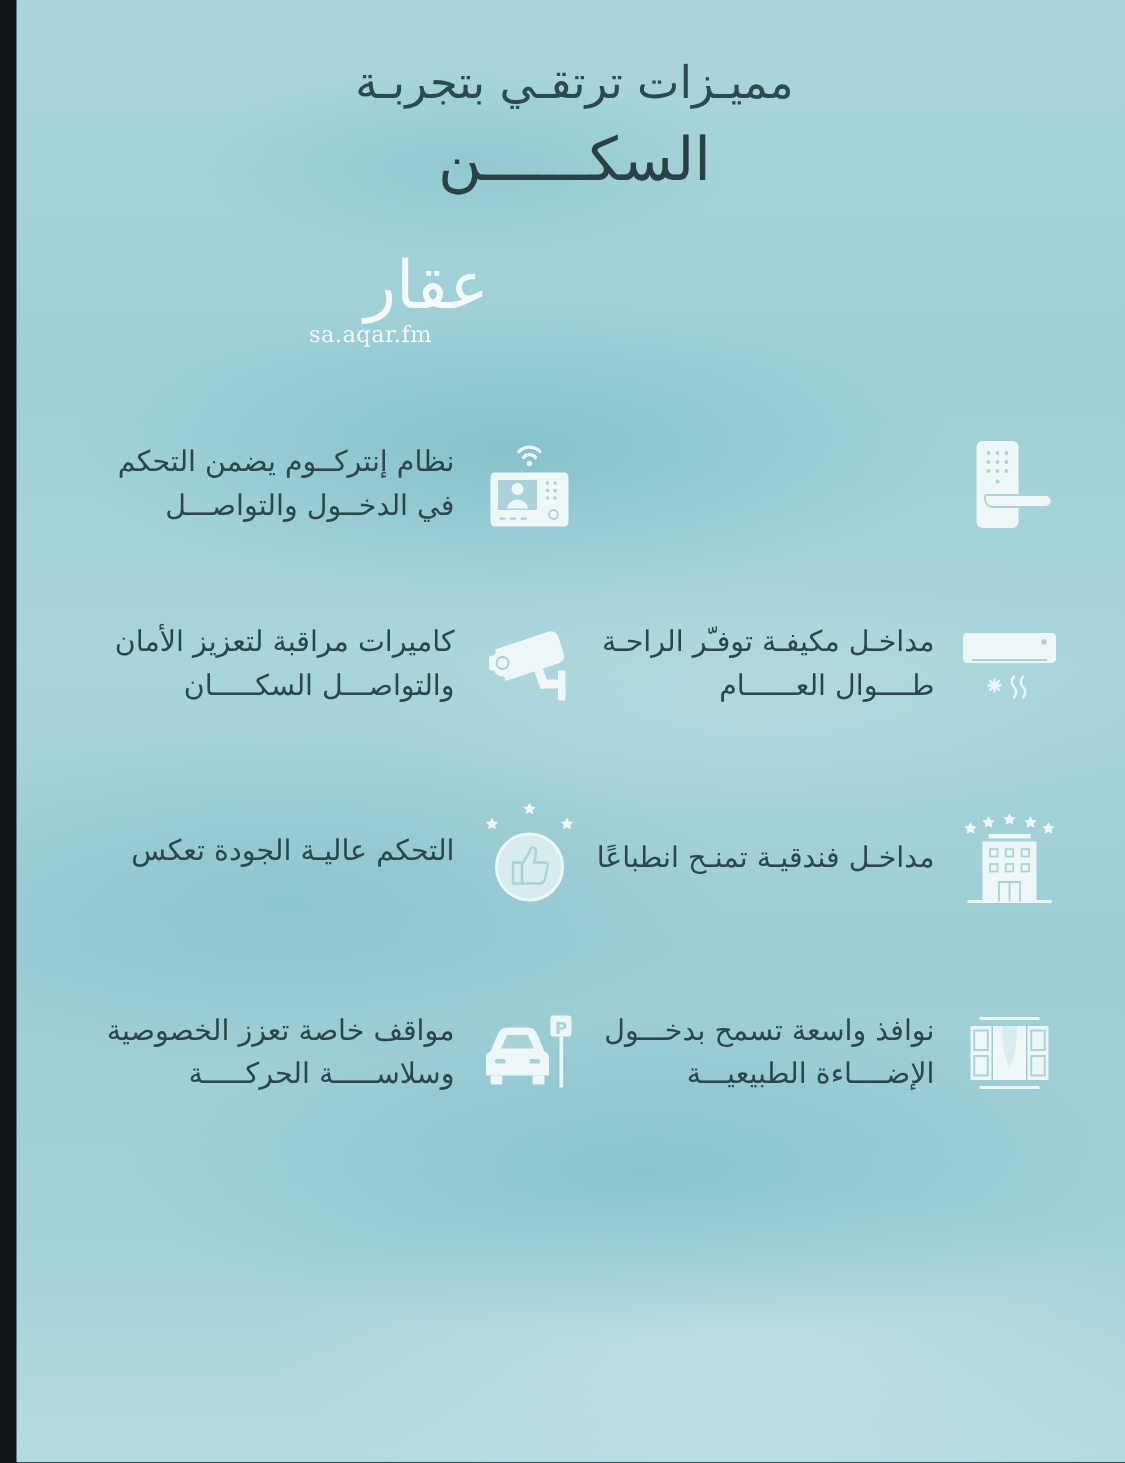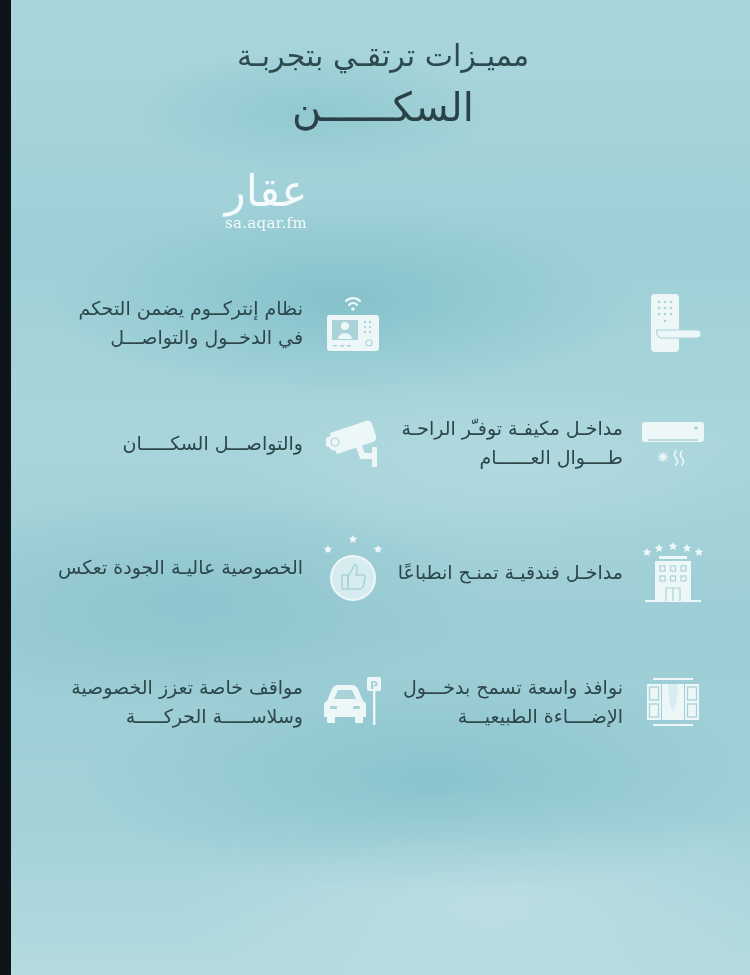--- a/index.html
+++ b/index.html
@@ -23,21 +23,21 @@
   }
   .title-1 {
     position: absolute; top: 38px; left: 0; right: 0; text-align: center;
     font-size: 30px; color: #2d4a4e; direction: rtl;
   }
   .title-2 {
     position: absolute; top: 84px; left: 0; right: 0; text-align: center;
     font-size: 40px; font-weight: normal; color: #2a4145; direction: rtl; letter-spacing: 2px;
   }
   .logo {
-    position: absolute; left: 195px; top: 168px; width: 120px; text-align: center;
+    position: absolute; left: 195px; top: 168px; width: 120px; 
     color: rgba(255,255,255,0.88);
   }
   .logo-ar { font-size: 44px; line-height: 46px; direction: rtl; }
   .logo-url { font-family: "DejaVu Serif", serif; font-size: 15px; margin-top: 0px; letter-spacing: 0.3px; }
   .feature {
     position: absolute; width: 330px; height: 90px;
     display: flex; flex-direction: row-reverse; align-items: center;
   }
   .feature .icon {
     width: 72px; height: 72px; flex: 0 0 72px;
@@ -143,20 +143,21 @@
           <ellipse cx="13" cy="27" rx="7" ry="9"></ellipse>
           <rect x="4" y="22" width="6" height="10" rx="2"></rect>
           <rect x="36" y="30" width="6" height="14" rx="1" transform="rotate(-20 39 37)"></rect>
           <rect x="38" y="38" width="12" height="6" rx="1"></rect>
           <rect x="50" y="32" width="5" height="20" rx="1"></rect>
         </g>
         <circle cx="13" cy="27" r="4" fill="none" stroke="#a9d3d8" stroke-width="1.2"></circle>
       </svg>
     </div>
     <div class="text">
+      <span>كاميرات مراقبة لتعزيز الأمان</span>
       <span>والتواصـــل السكـــــان</span>
     </div>
   </div>
 
   <div class="feature" style="left:368px; top:527px;">
     <div class="icon">
       <svg width="64" height="64" viewBox="0 0 64 64">
         <g fill="#eef7f8">
           <path d="M6 8 l1.3 2.6 2.9 .4 -2.1 2 .5 2.9 -2.6 -1.4 -2.6 1.4 .5 -2.9 -2.1 -2 2.9 -.4z"></path>
           <path d="M18 4 l1.3 2.6 2.9 .4 -2.1 2 .5 2.9 -2.6 -1.4 -2.6 1.4 .5 -2.9 -2.1 -2 2.9 -.4z"></path>
@@ -192,21 +193,21 @@
           <path d="M60 14 l1.3 2.6 2.9 .4 -2.1 2 .5 2.9 -2.6 -1.4 -2.6 1.4 .5 -2.9 -2.1 -2 2.9 -.4z"></path>
         </g>
         <circle cx="35" cy="47" r="22" fill="#d6ecef" stroke="#eef7f8" stroke-width="2"></circle>
         <g fill="none" stroke="#a9d3d8" stroke-width="1.6" stroke-linejoin="round">
           <rect x="24" y="44" width="6" height="14"></rect>
           <path d="M30 45 l5 -8 q1 -4 3 -3 q2 1 1 6 l-1 4 h7 q3 0 2 3 l-2 9 q-1 2 -3 2 h-12z"></path>
         </g>
       </svg>
     </div>
     <div class="text">
-      <span>الخصوصية عاليـة الجودة تعكس</span>
+      <span>التحكم عاليـة الجودة تعكس</span>
     </div>
   </div>
 
   <div class="feature" style="left:368px; top:657px;">
     <div class="icon">
       <svg width="60" height="52" viewBox="0 0 60 52">
         <g fill="#eef7f8">
           <rect x="10" y="2" width="40" height="2"></rect>
           <rect x="10" y="48" width="40" height="2"></rect>
           <rect x="4" y="8" width="14" height="36"></rect>

